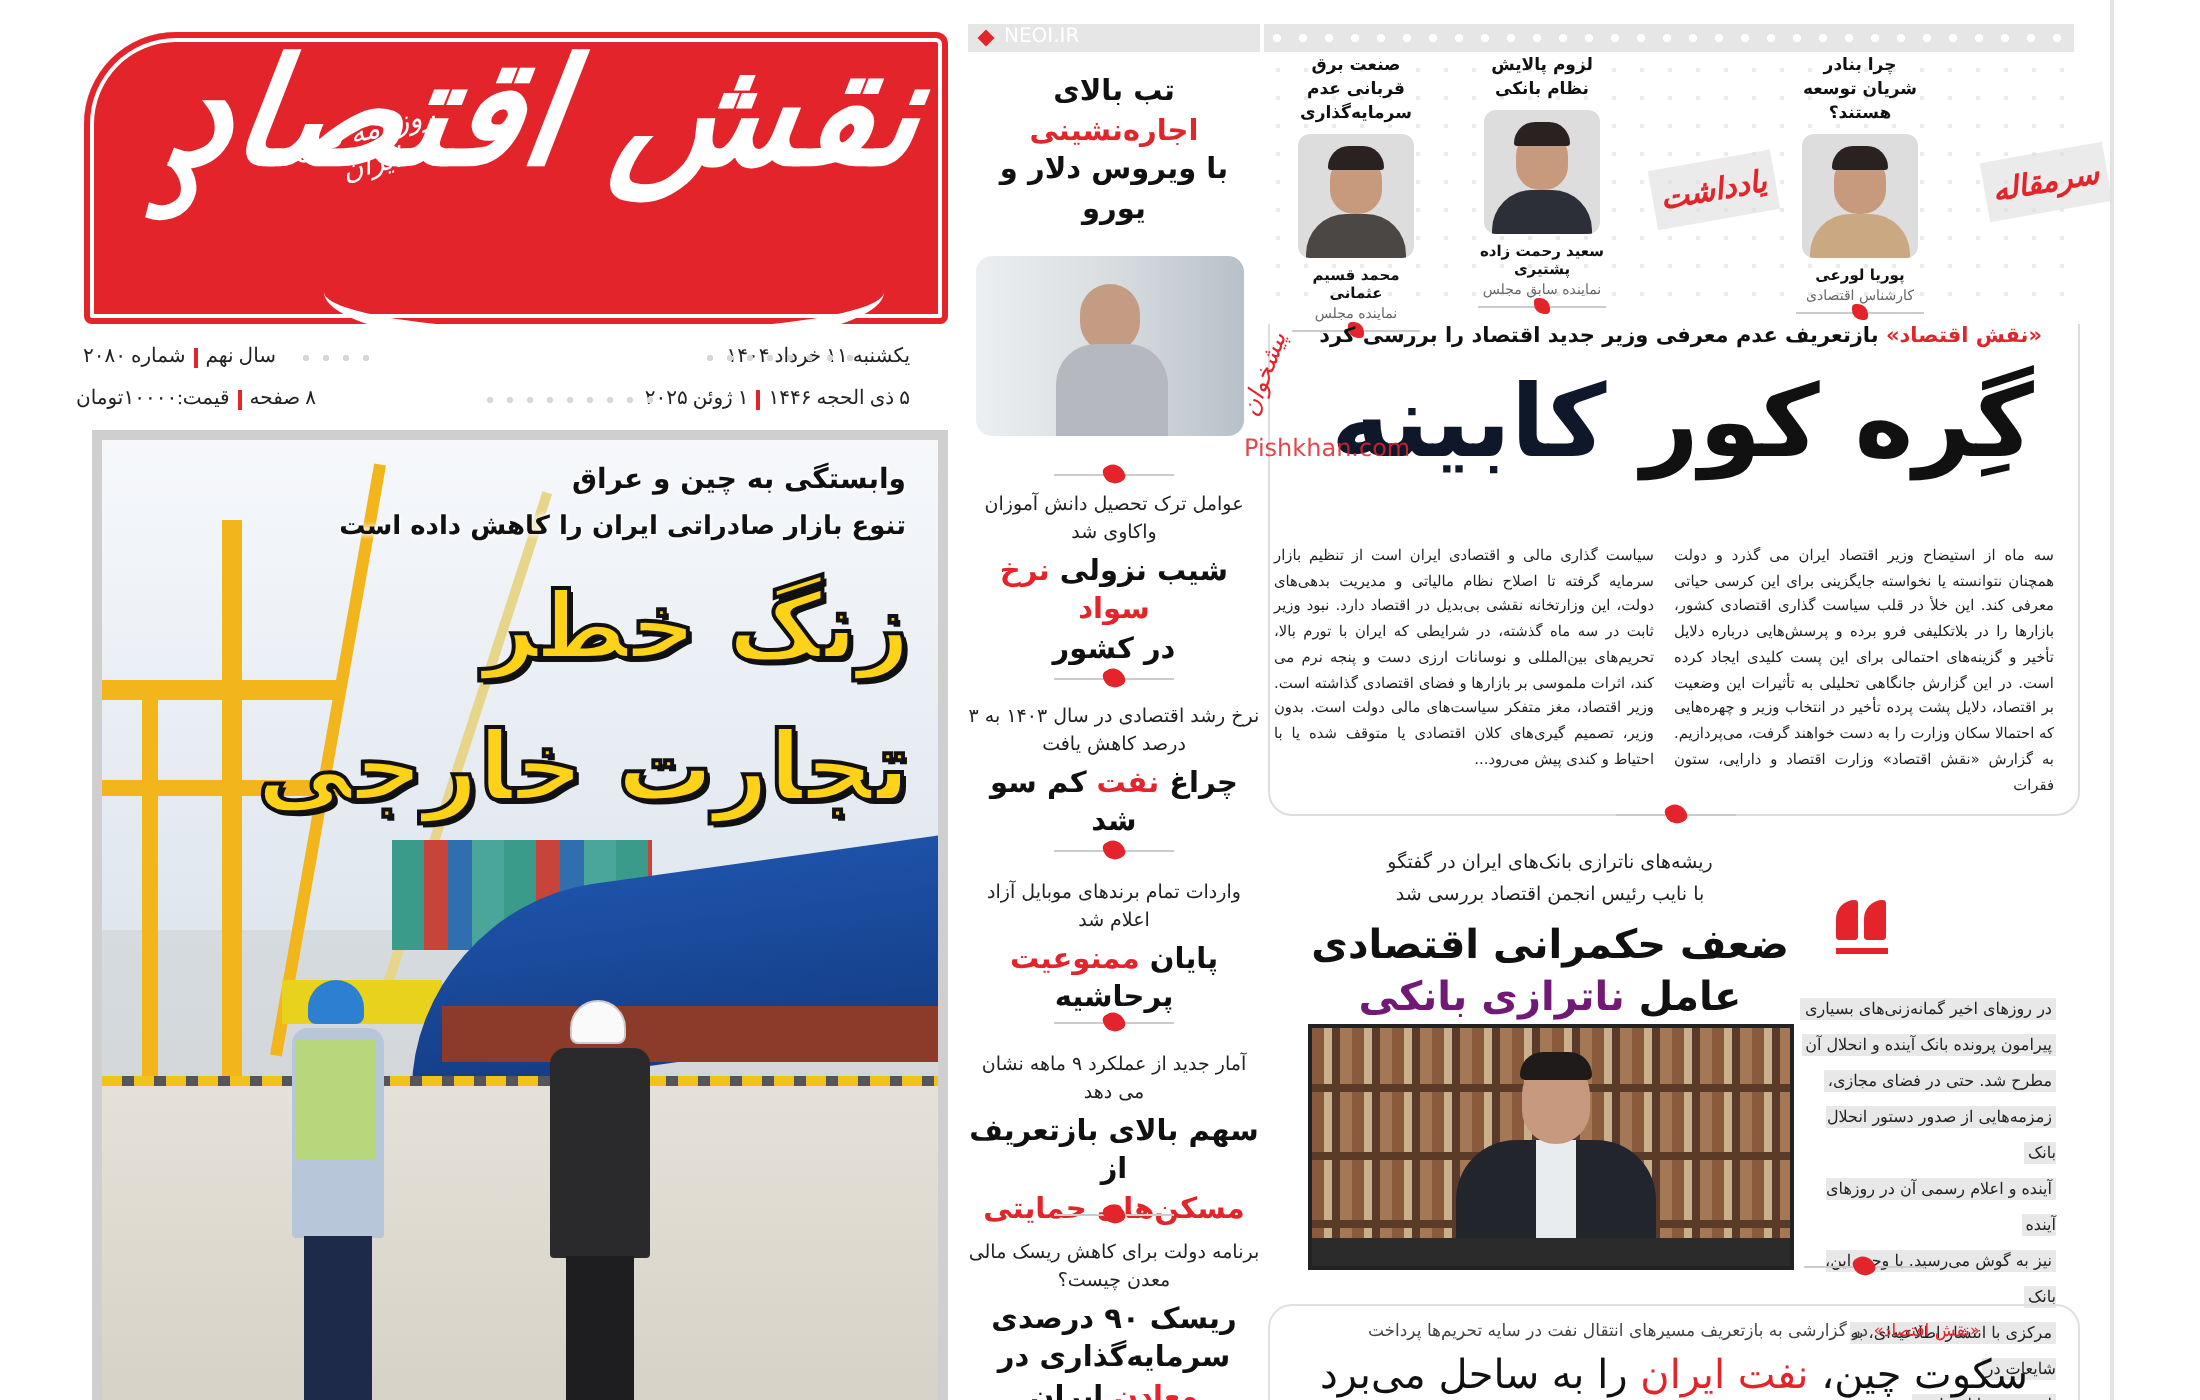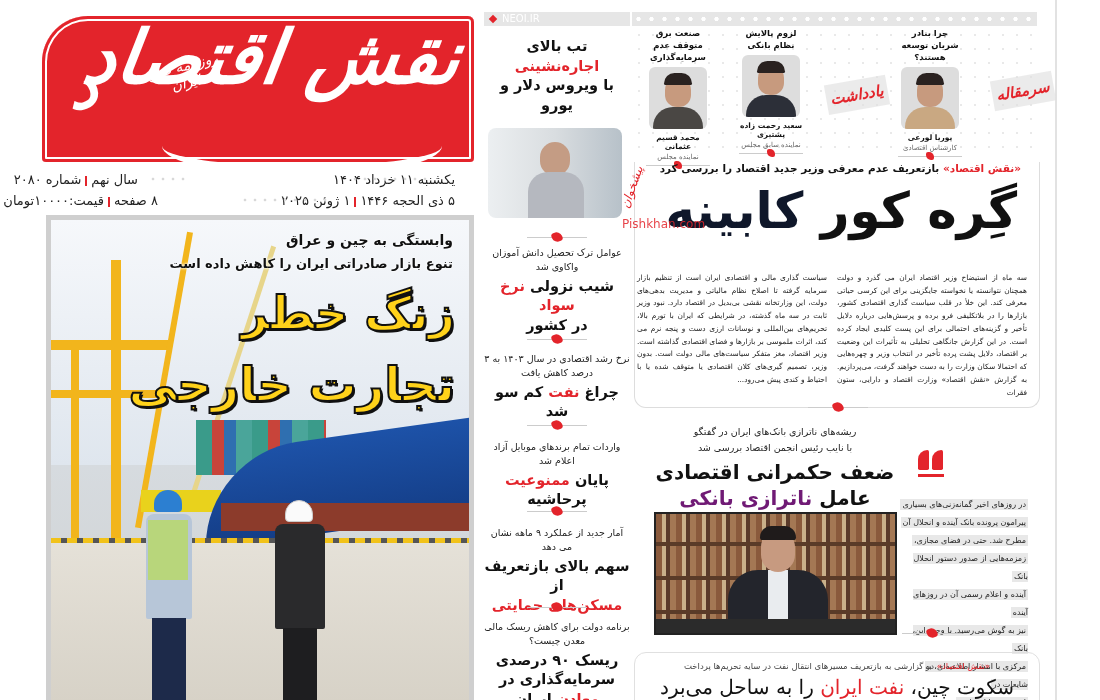--- a/index.html
+++ b/index.html
@@ -29,21 +29,21 @@
   .logo-sub {
     position: absolute; left: 92px; top: 42px; color: #fff; font-family: "DejaVu Serif", serif;
     font-size: 14px; font-style: italic; line-height: 1.2; text-align: center; width: 100px;
     transform: rotate(-14deg);
   }
   .logo-swoosh {
     position: absolute; left: 120px; top: 100px; width: 280px; height: 60px;
     border-bottom: 10px solid #fff; border-radius: 0 0 60% 60%;
   }
 
-  .meta-line { position: absolute; font-size: 13px; color: #222; white-space: nowrap; }
+  .meta-line { position: absolute; font-size: 10px; color: #222; white-space: nowrap; font-family: Liberation Serif, serif; }
   .meta-line .sep { display: inline-block; width: 2px; height: 10px; background: #e3242b; margin: 0 4px; vertical-align: middle; }
   .meta-dots { position: absolute; height: 4px; background-image: radial-gradient(circle, #d8d8d8 1.5px, transparent 1.6px); background-size: 10px 4px; }
 
   
   .cover { position: absolute; left: 46px; top: 215px; width: 428px; height: 485px; border: 5px solid #cfcfcf; border-bottom: none; overflow: hidden;
     background: linear-gradient(180deg, #f1f4f8 0%, #e5ebf2 40%, #d8dde2 42%, #cdd0d0 100%); }
   .sky { position: absolute; left: 0; top: 0; width: 100%; height: 245px; background: linear-gradient(180deg,#f6f8fb,#dfe6ee); }
   .crane { position: absolute; background: #f2b51c; }
   .ship-hull { position: absolute; left: 155px; top: 215px; width: 280px; height: 95px; background: linear-gradient(180deg,#1d52a8,#143d86); border-radius: 90px 0 0 0; transform: skewY(-8deg); }
   .ship-bottom { position: absolute; left: 170px; top: 283px; width: 265px; height: 28px; background: #8c3b2b; }
@@ -255,21 +255,21 @@
         <div class="op-photo">
           <div class="op-suit" style="background:#2c2f38;"></div>
           <div class="op-face"></div>
             <div class="op-hair"></div>
         </div>
         <div class="op-name">سعید رحمت زاده پشتیری</div>
         <div class="op-role">نماینده سابق مجلس</div>
         <div class="op-line"></div>
       </div>
       <div class="op-card" style="left:14px;">
-        <div class="op-title">صنعت برق متوقف عدم سرمایه‌گذاری</div>
+        <div class="op-title">صنعت برق قربانی عدم سرمایه‌گذاری</div>
         <div class="op-photo">
           <div class="op-suit" style="background:#4a4744;"></div>
           <div class="op-face"></div>
             <div class="op-hair"></div>
         </div>
         <div class="op-name">محمد قسیم عثمانی</div>
         <div class="op-role">نماینده مجلس</div>
         <div class="op-line"></div>
       </div>
     </div>

